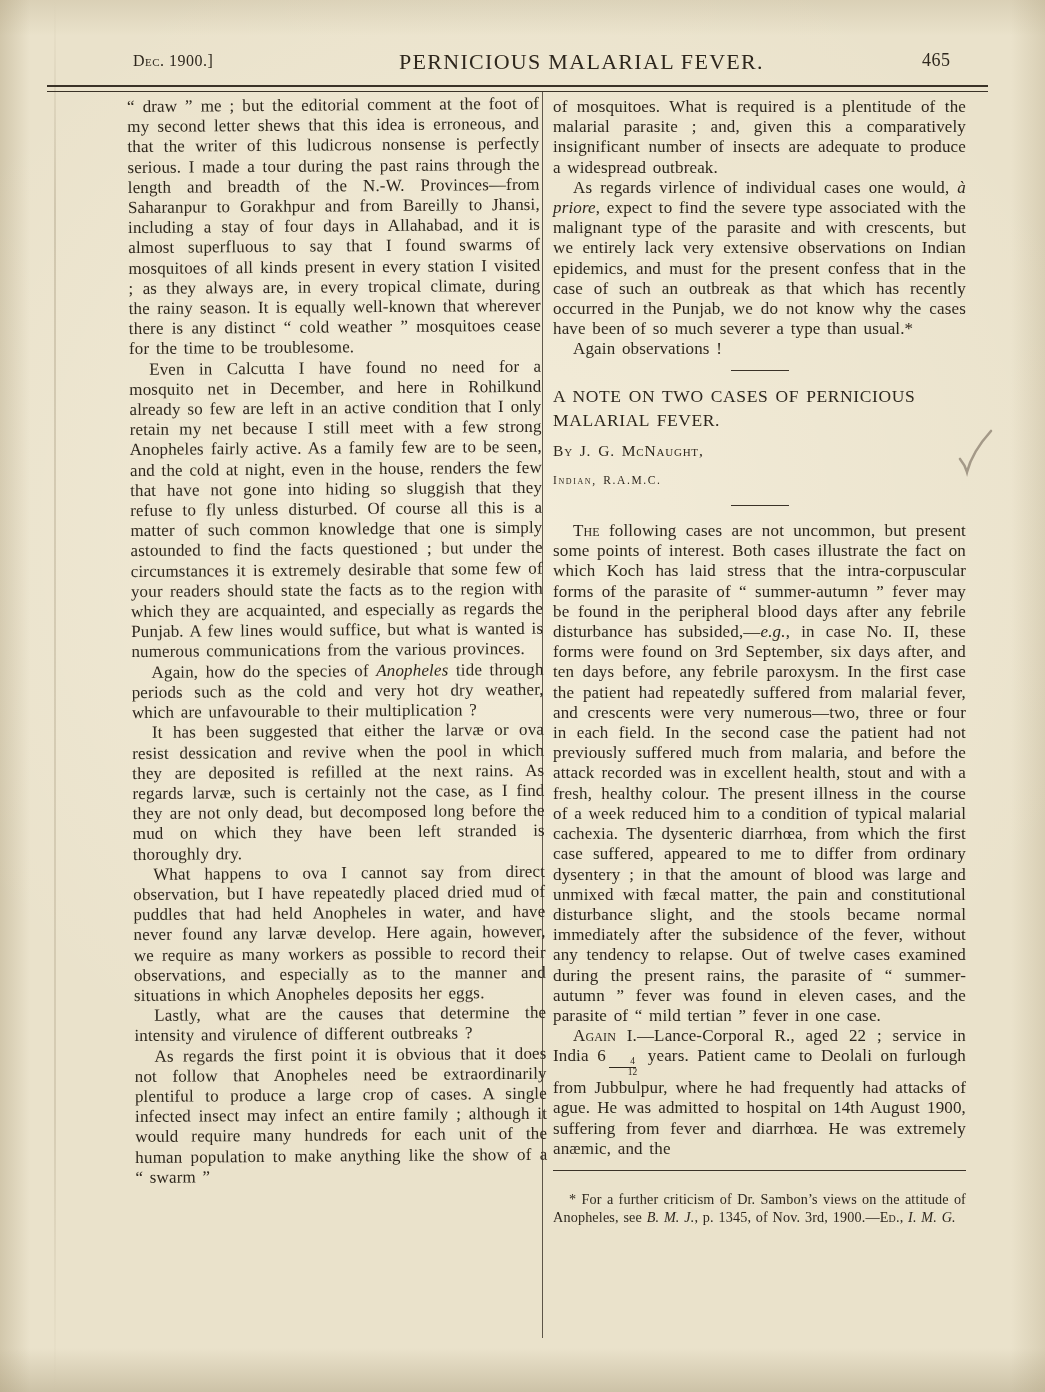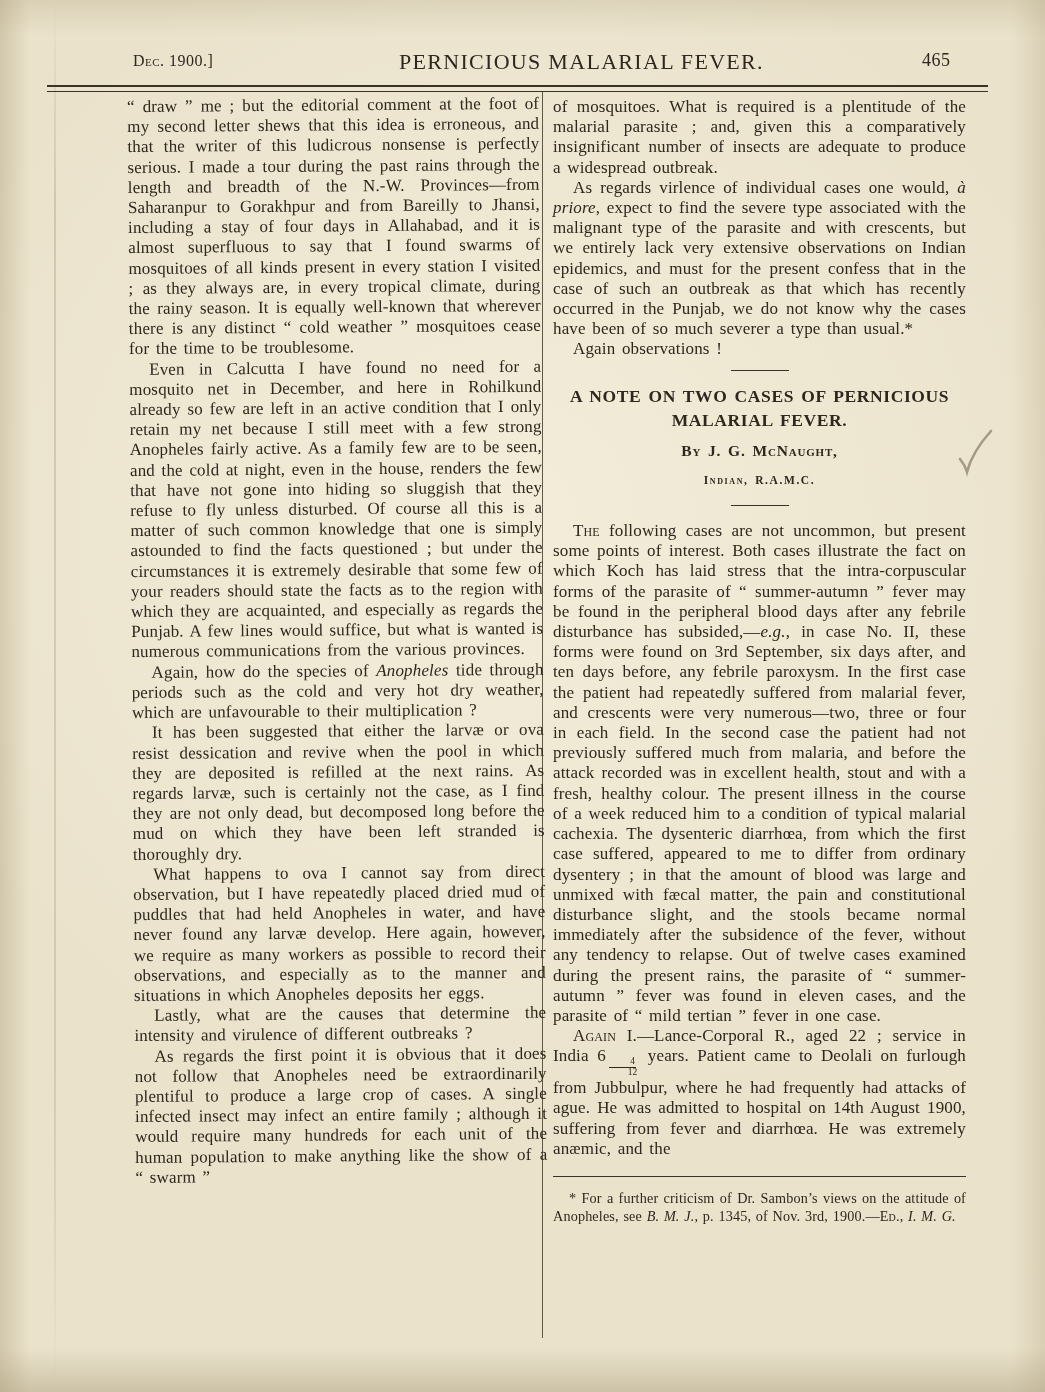--- a/index.html
+++ b/index.html
@@ -45,27 +45,27 @@
   .para.ind{text-indent:20px;}
   .i{font-style:italic;}
   .sc{font-variant:small-caps;}
   .frac{
     display:inline-flex;flex-direction:column;align-items:center;
     font-size:9.5px;line-height:1.05;vertical-align:-3px;margin:0 1px;
     letter-spacing:0;word-spacing:0;
   }
   .frac .num{border-bottom:0.9px solid #2e271d;padding:0 1px;}
   .frac .den{padding:0 1px;}
-  .section-head{text-align:center;margin-top:6px;font-weight:bold;}
+  .section-head{margin-top:6px;}
   .short-rule{width:58px;border-top:1.7px solid #3a3227;margin:10px auto 13px auto;}
   .art-title{font-size:17.5px;letter-spacing:0.6px;line-height:24px;text-indent:0;}
   .byline{font-size:15.5px;font-variant:small-caps;letter-spacing:0.8px;margin-top:9px;}
   .byrole{font-size:11.5px;font-variant:small-caps;letter-spacing:1.6px;margin-top:9px;}
   .rule-bottom{margin:15px auto 15px auto;}
-  .footnote{margin-top:17px;border-top:1.1px solid #3a3227;padding-top:13px;}
+  .footnote{margin-top:11px;border-top:1.1px solid #3a3227;padding-top:20px;}
   .fn-text{font-size:14.2px;line-height:17.6px;text-align:justify;text-indent:16px;word-spacing:1px;}
   .checkmark{position:absolute;left:953px;top:426px;opacity:0.75;}
 </style>
 </head>
 <body>
 
 <div class="page">
   <div class="crease"></div>
 
   <span class="hdr hdr-left">Dec. 1900.]</span>

